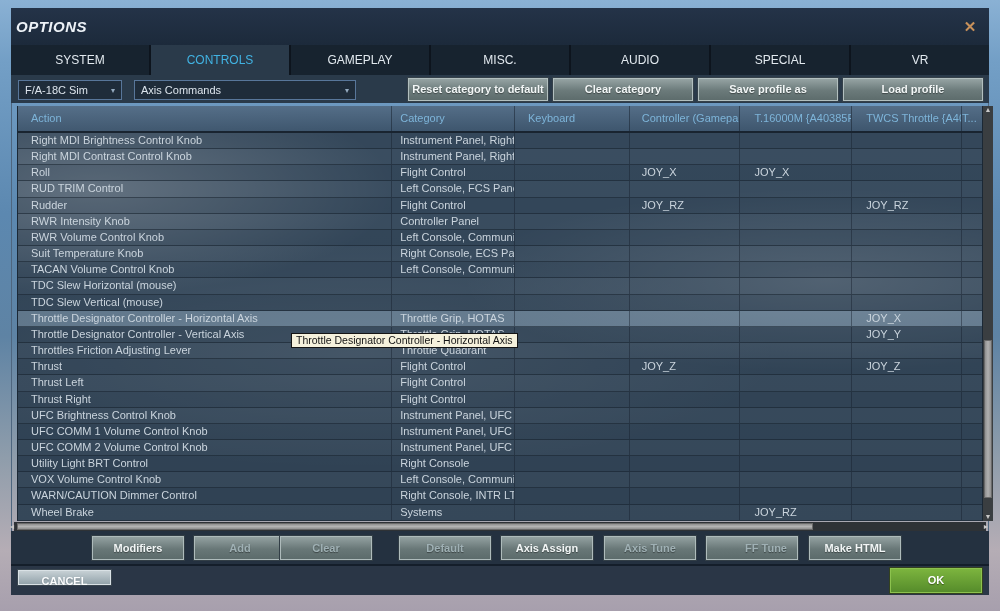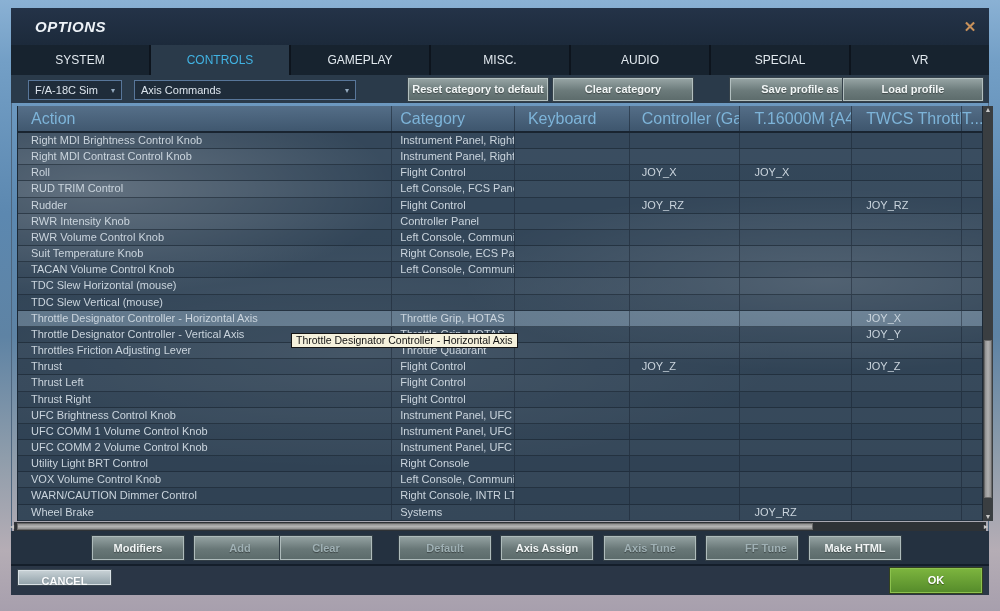--- a/index.html
+++ b/index.html
@@ -13,60 +13,60 @@
   }
   .abs { position:absolute; }
 
   
   .dialog { left:11px; top:8px; width:978px; height:587px;
     border:1px solid #4e667f; background:transparent; }
   .titlebar { left:11px; top:8px; width:978px; height:37px;
     background:linear-gradient(180deg,#243348,#1c2a3b);
     display:flex; align-items:center; }
   .title { font-size:15px; font-weight:bold; font-style:italic;
-    color:#edf2f7; letter-spacing:.5px; padding-left:24px; }
+    color:#edf2f7; letter-spacing:.5px; padding-left:5px; }
   .close { position:absolute; right:18px; top:9px; width:20px; height:20px;
     color:#c8915a; font-size:15px; font-weight:bold; text-align:center;
     line-height:20px; cursor:pointer; }
 
   
   .tabbar { left:11px; top:45px; width:978px; height:30px;
     background:#0d141d; display:flex; gap:2px; }
   .tab { flex:1; background:#17232f; color:#e2e9ef; font-size:12px;
     display:flex; align-items:center; justify-content:center; cursor:pointer; }
   .tab.active { background:#2a3a4a; color:#41b2e2; }
 
   
   .controlbar { left:11px; top:75px; width:978px; height:28px; background:#2a3a4a; }
   .dropdown { position:absolute; top:80px; height:20px;
     background:#1f2c3a; border:1px solid #58769a; color:#dce4ec;
     font-size:11px; display:flex; align-items:center; padding:0 6px; }
   .dropdown .dd-label { flex:1; overflow:hidden; white-space:nowrap; }
   .dd-arrow { color:#94aabf; font-size:8px; margin-left:4px; }
-  .dd-aircraft { left:28px; width:94px; }
+  .dd-aircraft { left:18px; width:104px; }
   .dd-category { left:134px; width:222px; }
   .gbtn { position:absolute; height:23px; top:78px;
     background:linear-gradient(180deg,#95a3a3,#6b7a7a 55%,#5d6c6c);
     border:1px solid #b2bfbf; box-shadow:0 0 0 1px #35414a;
     color:#f2f6f6; font-size:11px; font-weight:bold; text-align:center;
     line-height:21px; cursor:pointer; text-shadow:0 1px 1px rgba(0,0,0,.4);
     white-space:nowrap; overflow:hidden; }
 
   
   .table { left:17px; top:106px; width:966px; height:415px;
     background:
       radial-gradient(ellipse 430px 150px at 8% 20%, rgba(226,231,236,.50), rgba(226,231,236,0) 70%),
       radial-gradient(ellipse 520px 130px at 84% 42%, rgba(214,221,228,.32), rgba(214,221,228,0) 70%),
       radial-gradient(ellipse 600px 160px at 35% 60%, rgba(200,208,216,.18), rgba(200,208,216,0) 70%),
       linear-gradient(180deg,#3f566c,#35495c);
     border-left:1px solid #1b2835; border-right:1px solid #1b2835; }
   .thead { display:flex; height:27px;
     background:linear-gradient(180deg, rgba(86,112,138,.92), rgba(62,86,110,.92));
     border-bottom:2px solid #192430; }
-  .th { color:#7db4d9; font-size:16px; line-height:25px;
+  .th { color:#7db4d9; font-size:11px; line-height:25px;
     border-right:1px solid rgba(20,30,42,.5); overflow:hidden; white-space:nowrap; }
   .trow { display:flex; height:16.16px; background:rgba(44,60,76,.55);
     border-bottom:1px solid rgba(22,32,44,.55); cursor:pointer; }
   .trow.odd { background:rgba(54,70,86,.50); }
   .trow.highlight { background:rgba(126,150,170,.55); }
   .td { color:#cad4dd; font-size:11px; line-height:15px;
     border-right:1px solid rgba(22,32,44,.45);
     overflow:hidden; white-space:nowrap; }
   .c0 { width:375px; padding-left:13px; }
   .c1 { width:123px; padding-left:8px; }
@@ -146,21 +146,21 @@
   <span class="dd-label">F/A-18C Sim</span>
   <span class="dd-arrow">▾</span>
 </div>
 <div class="dropdown dd-category">
   <span class="dd-label">Axis Commands</span>
   <span class="dd-arrow">▾</span>
 </div>
 <div id="topbuttons">
     <div class="gbtn" style="left: 408px; width: 140px;">Reset category to default</div>
     <div class="gbtn" style="left: 553px; width: 140px;">Clear category</div>
-    <div class="gbtn" style="left: 698px; width: 140px; margin-left: 32px;">Save profile as</div>
+    <div class="gbtn" style="left: 698px; width: 140px;">Save profile as</div>
     <div class="gbtn" style="left: 843px; width: 140px;">Load profile</div>
   </div>
 
 <div class="abs table">
   <div class="thead" id="thead">
       <div class="th c0">Action</div>
       <div class="th c1">Category</div>
       <div class="th c2">Keyboard</div>
       <div class="th c3">Controller (Gamepa...</div>
       <div class="th c4">T.16000M {A40385F...</div>

